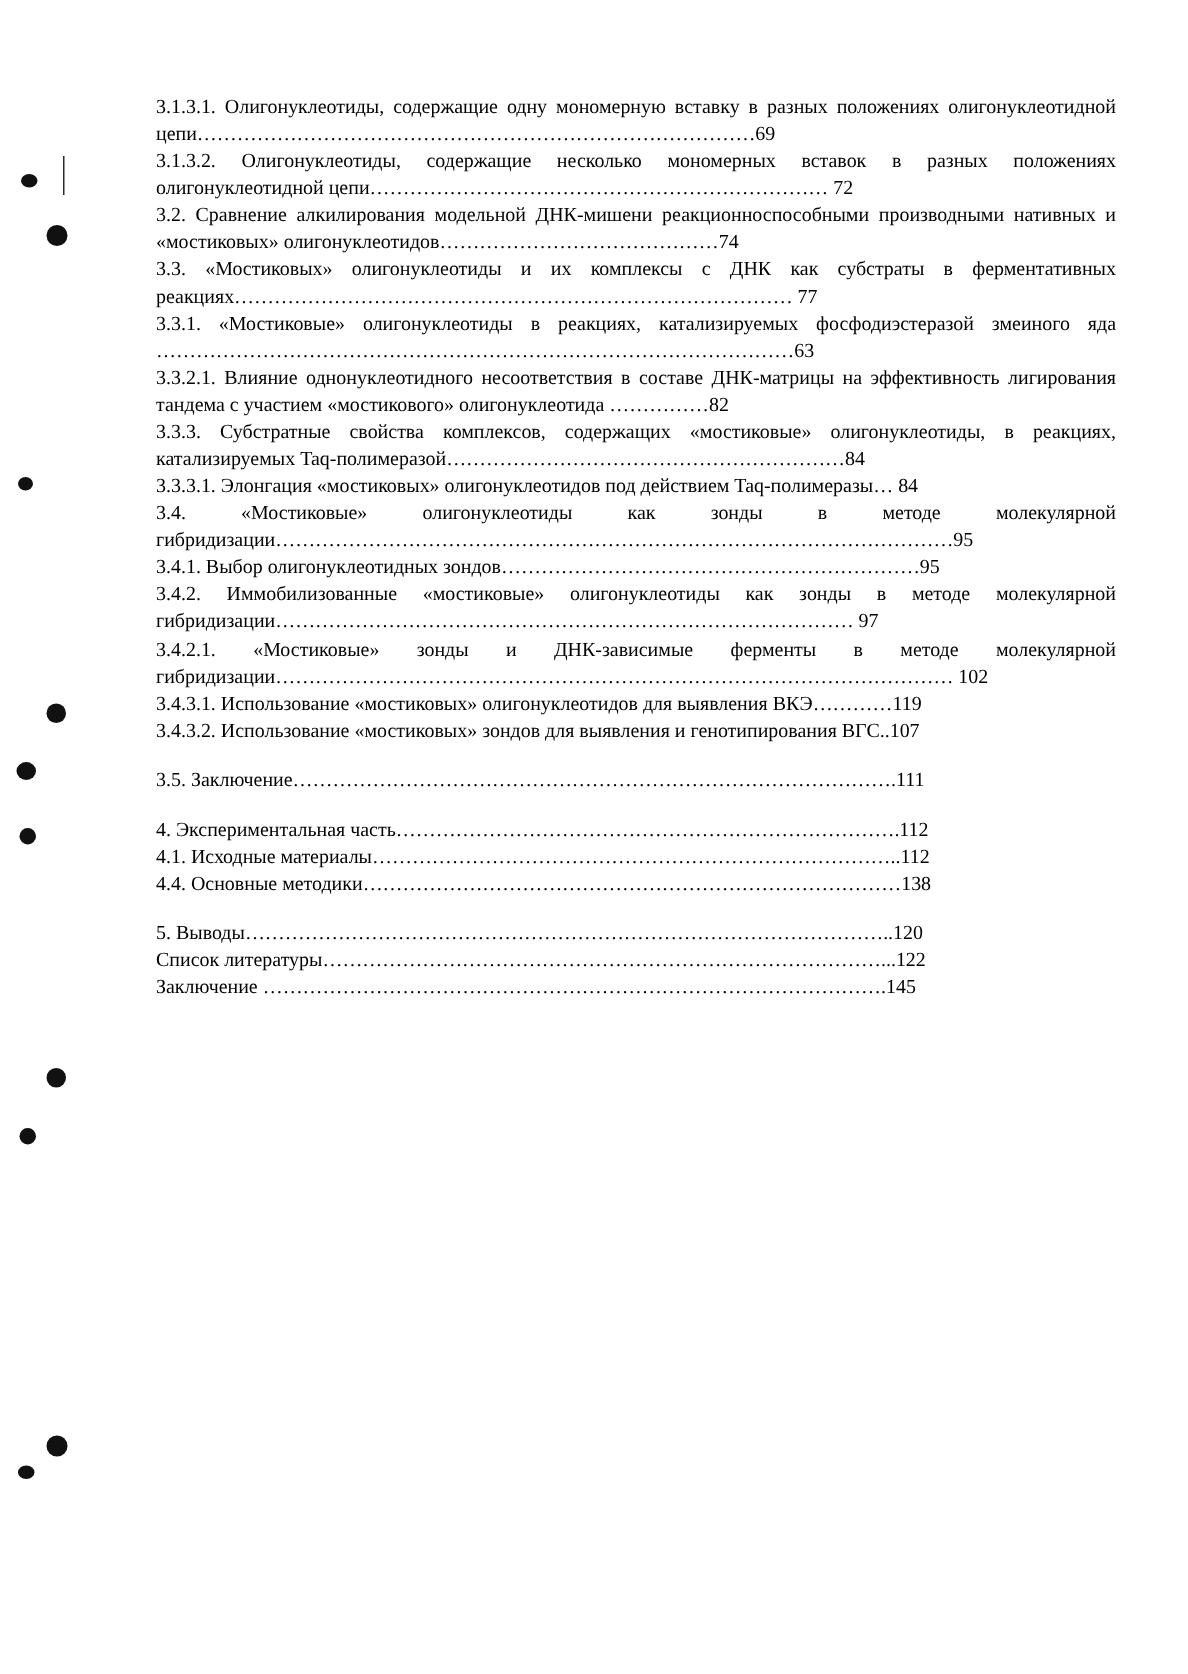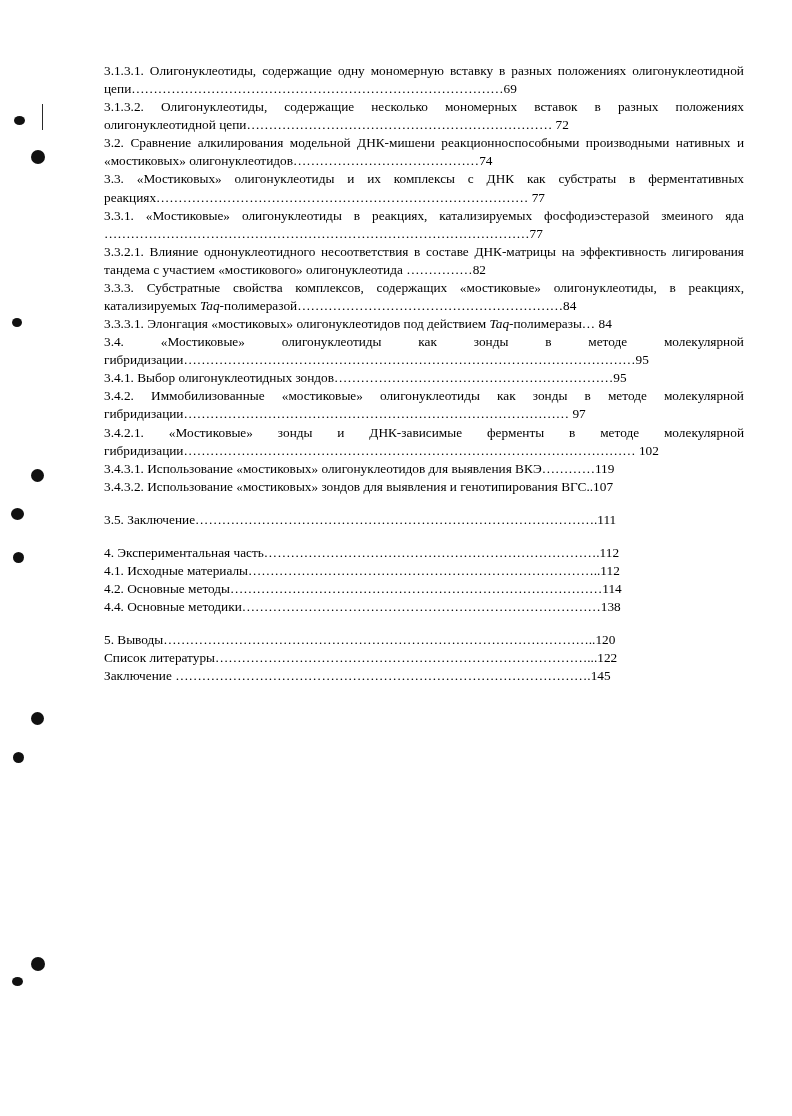--- a/index.html
+++ b/index.html
@@ -41,21 +41,21 @@
   }
   .entry {
     margin: 0;
     padding: 0;
     text-align: justify;
   }
   .entry .txt {
     white-space: normal;
   }
   .gap { margin-top: 15px; }
-  .italic { font-style: italic; }
+  .italic { }
   .pageno {
     position: absolute;
     left: 0;
     top: 1068px;
     width: 792px;
     text-align: center;
     font-size: 13.3px;
     font-family: "Liberation Serif", "DejaVu Serif", serif;
   }
   .tick {
@@ -84,36 +84,35 @@
     <div class="tick" style="left:42px; top:104px; height:26px;"></div>
     <div class="tick" style="left:400px; top:1018px; height:8px;"></div>
     <div class="tick" style="left:676px; top:1014px; height:14px;"></div>
   </div>
 
   <div class="toc">
     <p class="entry"><span class="txt">3.1.3.1. Олигонуклеотиды, содержащие одну мономерную вставку в разных положениях олигонуклеотидной цепи…………………………………………………………………………69</span></p>
     <p class="entry"><span class="txt">3.1.3.2. Олигонуклеотиды, содержащие несколько мономерных вставок в разных положениях олигонуклеотидной цепи…………………………………………………………… 72</span></p>
     <p class="entry"><span class="txt">3.2. Сравнение алкилирования модельной ДНК-мишени реакционноспособными производными нативных и «мостиковых» олигонуклеотидов……………………………………74</span></p>
     <p class="entry"><span class="txt">3.3. «Мостиковых» олигонуклеотиды и их комплексы с ДНК как субстраты в ферментативных реакциях………………………………………………………………………… 77</span></p>
-    <p class="entry"><span class="txt">3.3.1. «Мостиковые» олигонуклеотиды в реакциях, катализируемых фосфодиэстеразой змеиного яда ……………………………………………………………………………………77</span></p>
+    <p class="entry"><span class="txt">3.3.1. «Мостиковые» олигонуклеотиды в реакциях, катализируемых фосфодиэстеразой змеиного яда ……………………………………………………………………………………63</span></p>
     <p class="entry"><span class="txt">3.3.2.1. Влияние однонуклеотидного несоответствия в составе ДНК-матрицы на эффективность лигирования тандема с участием «мостикового» олигонуклеотида ……………82</span></p>
     <p class="entry"><span class="txt">3.3.3. Субстратные свойства комплексов, содержащих «мостиковые» олигонуклеотиды, в реакциях, катализируемых <span class="italic">Taq</span>-полимеразой……………………………………………………84</span></p>
     <p class="entry"><span class="txt">3.3.3.1. Элонгация «мостиковых» олигонуклеотидов под действием <span class="italic">Taq</span>-полимеразы… 84</span></p>
     <p class="entry"><span class="txt">3.4. «Мостиковые» олигонуклеотиды как зонды в методе молекулярной гибридизации…………………………………………………………………………………………95</span></p>
     <p class="entry"><span class="txt">3.4.1. Выбор олигонуклеотидных зондов………………………………………………………95</span></p>
     <p class="entry"><span class="txt">3.4.2. Иммобилизованные «мостиковые» олигонуклеотиды как зонды в методе молекулярной гибридизации…………………………………………………………………………… 97</span></p>
     <p class="entry"><span class="txt">3.4.2.1. «Мостиковые» зонды и ДНК-зависимые ферменты в методе молекулярной гибридизации………………………………………………………………………………………… 102</span></p>
     <p class="entry"><span class="txt">3.4.3.1. Использование «мостиковых» олигонуклеотидов для выявления ВКЭ…………119</span></p>
     <p class="entry"><span class="txt">3.4.3.2. Использование «мостиковых» зондов для выявления и генотипирования ВГС..107</span></p>
 
     <p class="entry gap"><span class="txt">3.5. Заключение……………………………………………………………………………….111</span></p>
 
     <p class="entry gap"><span class="txt">4. Экспериментальная часть………………………………………………………………….112</span></p>
     <p class="entry"><span class="txt">4.1. Исходные материалы……………………………………………………………………..112</span></p>
-    <p class="entry"><span class="txt">4.2. Основные методы…………………………………………………………………………114</span></p>
     <p class="entry"><span class="txt">4.4. Основные методики………………………………………………………………………138</span></p>
 
     <p class="entry gap"><span class="txt">5. Выводы……………………………………………………………………………………..120</span></p>
     <p class="entry"><span class="txt">Список литературы…………………………………………………………………………...122</span></p>
     <p class="entry"><span class="txt">Заключение   ………………………………………………………………………………….145</span></p>
   </div>
 
   <div class="pageno">3</div>
 </div>
 

